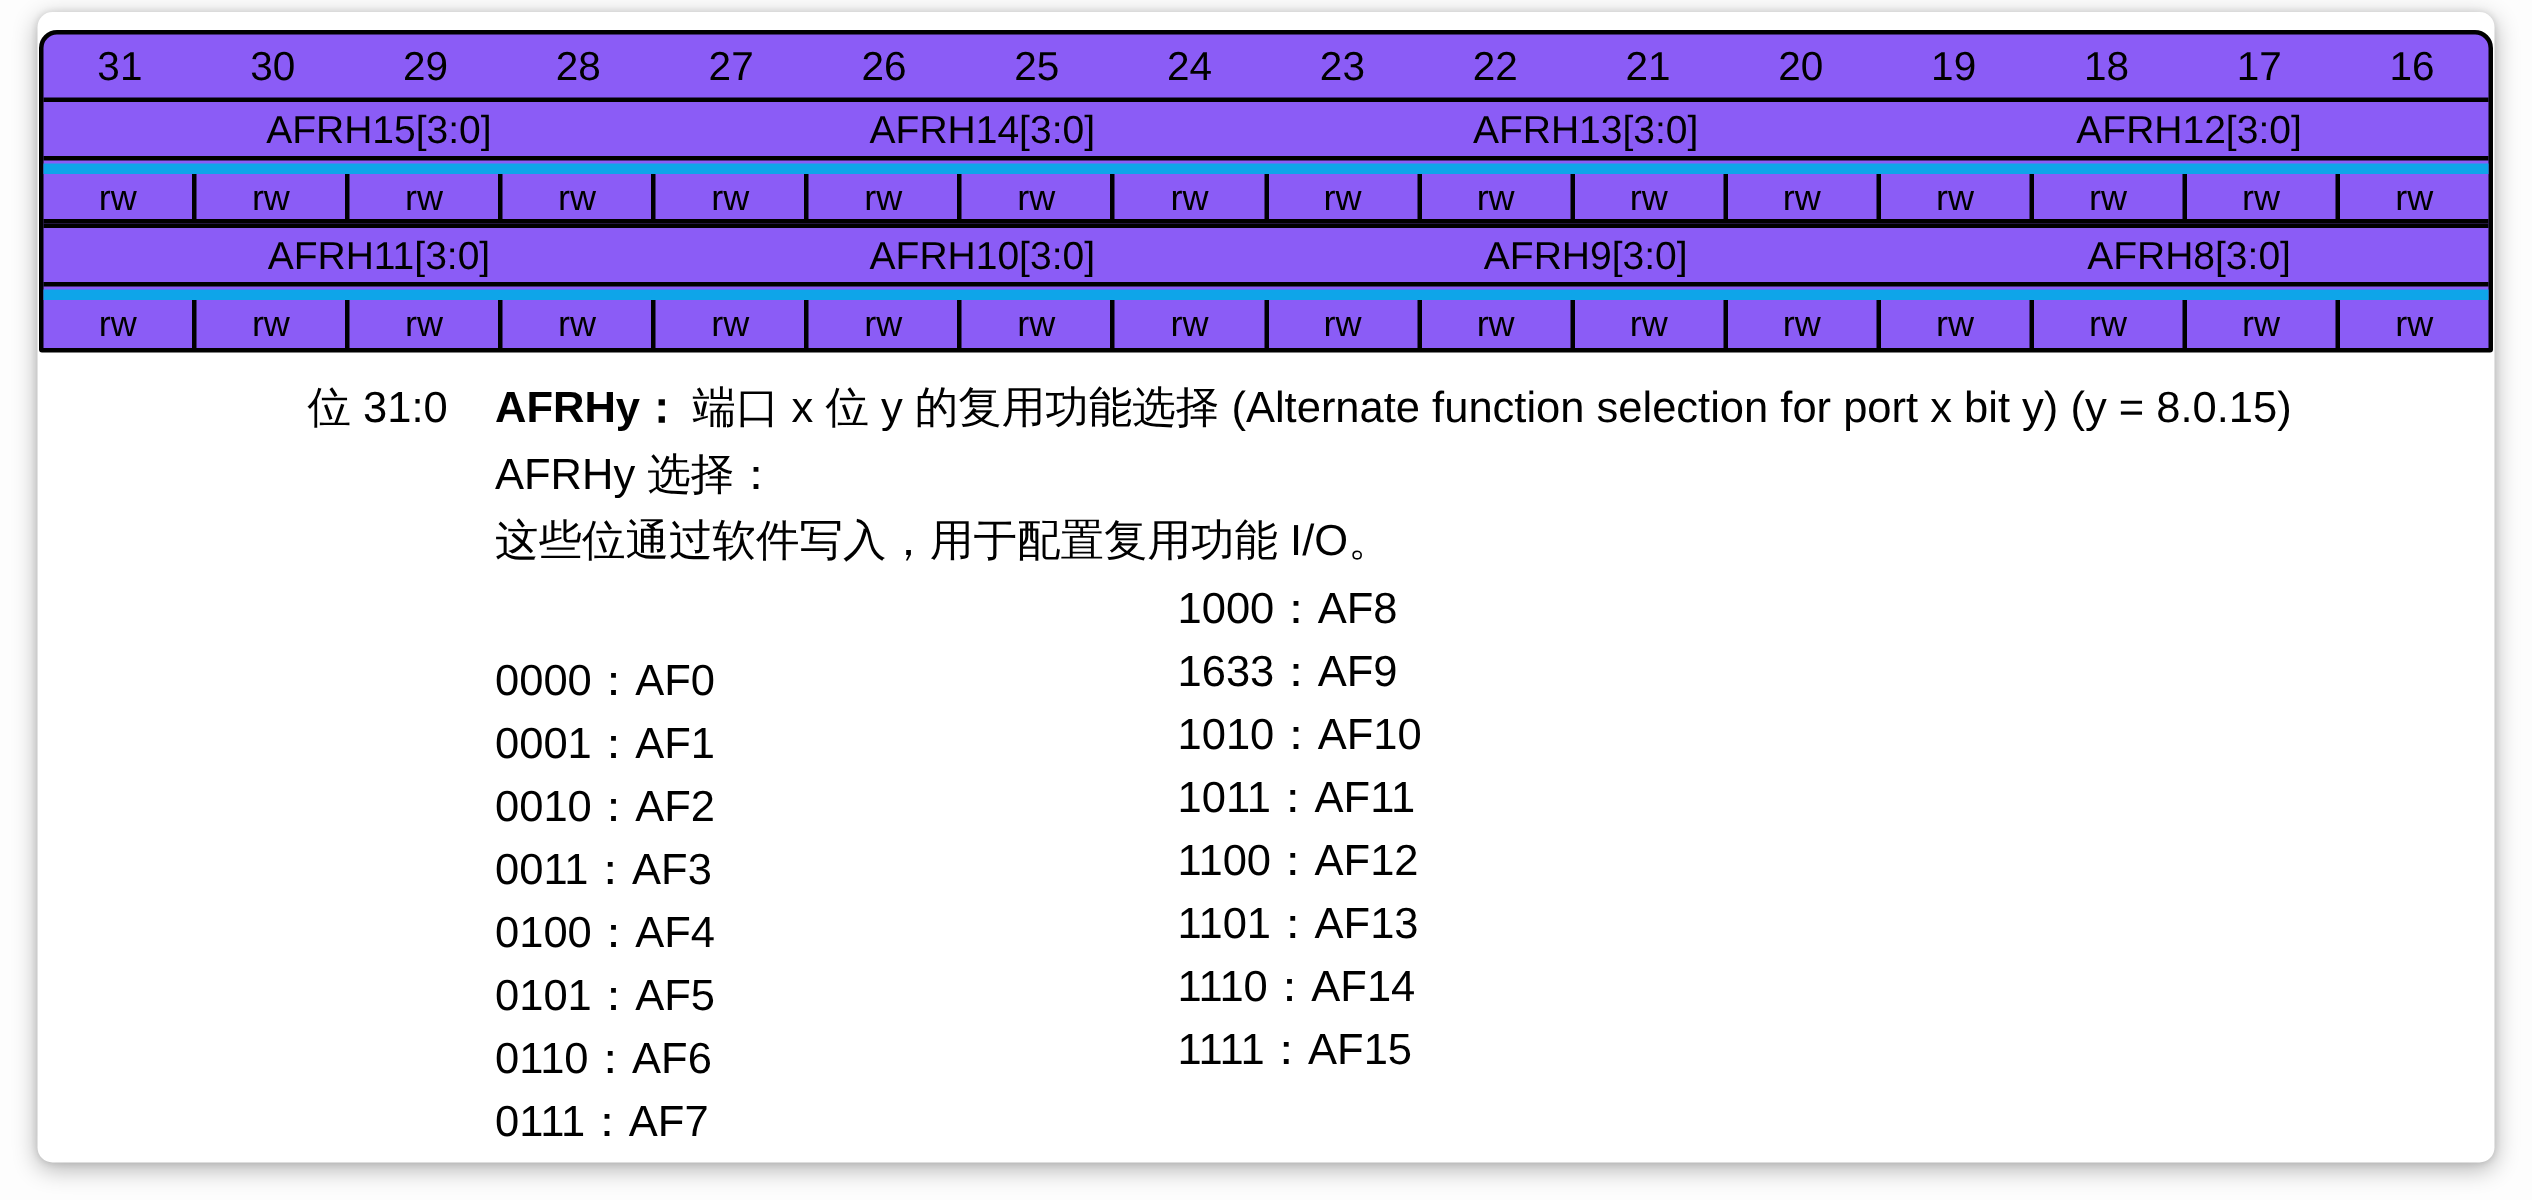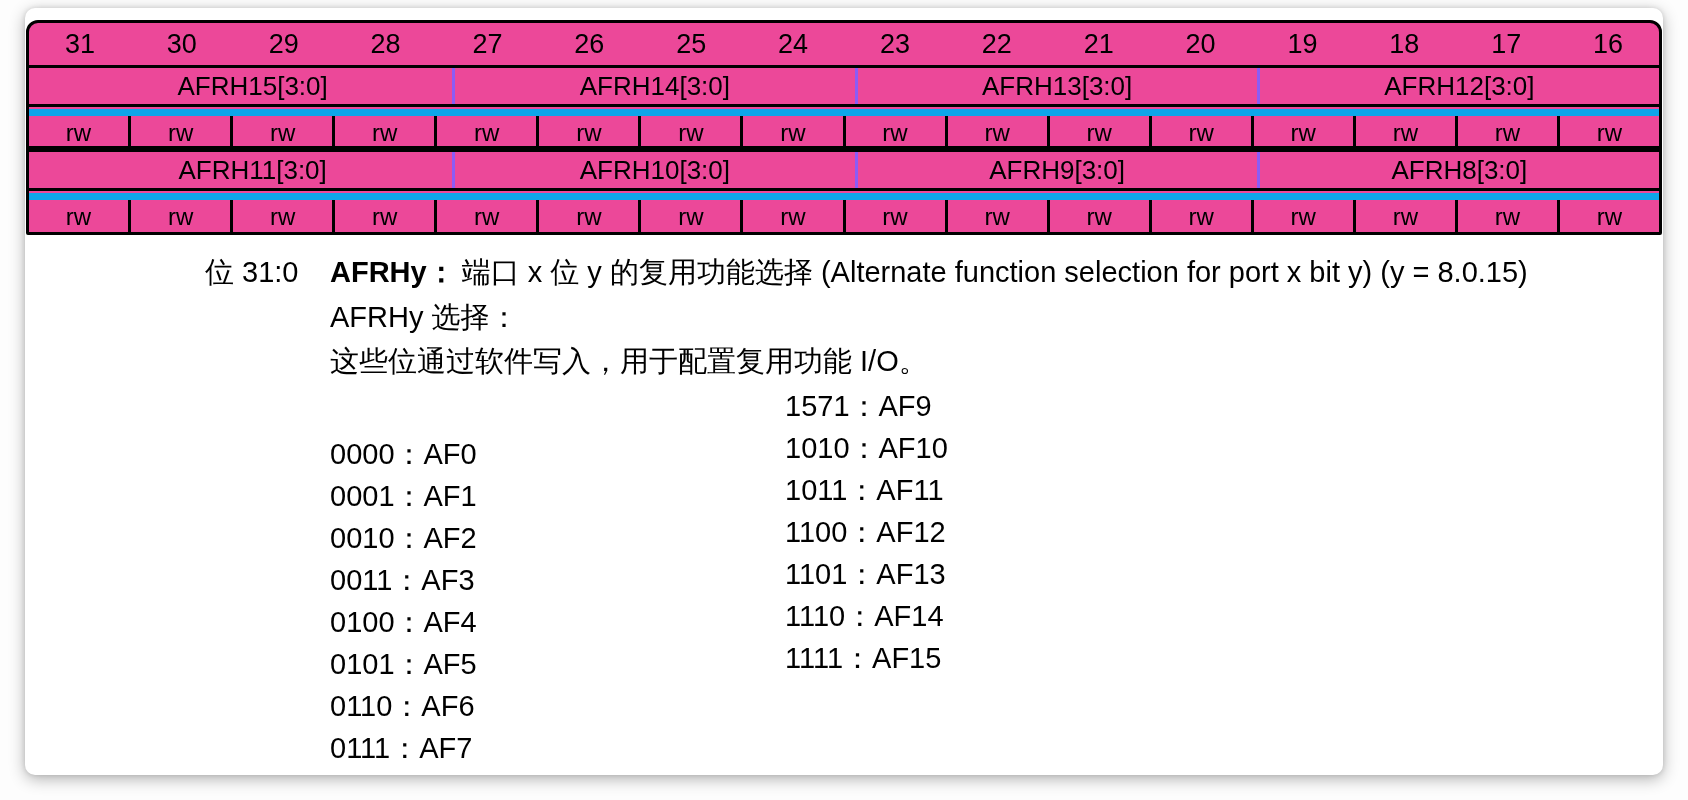--- a/index.html
+++ b/index.html
@@ -3,21 +3,21 @@
 <meta charset="utf-8">
 <style>
   * { margin:0; padding:0; box-sizing:border-box; }
   html,body { width:1688px; height:800px; background:#fdfdfd; overflow:hidden;
               font-family:"Liberation Sans","DejaVu Sans",sans-serif; color:#000; }
   .page { position:absolute; left:25px; top:8px; width:1638px; height:767px;
           background:#fff; border-radius:10px;
           box-shadow:0 4px 16px rgba(0,0,0,0.30), 0 0 5px rgba(0,0,0,0.12); }
   
   .reg-table { margin:12px 1px 0 1px; border:3px solid #000;
-               border-radius:12px 12px 2px 2px; background:#ec4899; }
+               border-radius:12px 12px 2px 2px; background:#8b5cf6; }
   .bits-row { display:flex; height:42px; }
   .bits-row.second { height:44px; }
   .bit-cell { flex:1 1 0; text-align:center; font-size:27px; line-height:42px; }
   .bits-row.second .bit-cell { line-height:44px; }
   .field-row { display:flex; height:42px; border-top:3px solid #000; border-bottom:3px solid #000;padding-left:24px; }
   .field-cell { flex:1 1 0; text-align:center; font-size:26px; line-height:36px; }
   .field-cell + .field-cell { border-left:3px solid #8b5cf6; }
   .rw-row { display:flex; height:40px; margin-top:2px; border-top:7px solid #0ea5e9; border-bottom:3px solid #000; }
   .rw-row.last { border-bottom:none; height:39px; }
   .rw-cell { flex:1 1 0; text-align:center; font-size:24px; line-height:34px; }
@@ -123,21 +123,22 @@
         <div class="opt">0000：AF0</div>
         <div class="opt">0001：AF1</div>
         <div class="opt">0010：AF2</div>
         <div class="opt">0011：AF3</div>
         <div class="opt">0100：AF4</div>
         <div class="opt">0101：AF5</div>
         <div class="opt">0110：AF6</div>
         <div class="opt">0111：AF7</div>
       </div>
       <div>
-        <div class="opt">1571：AF9</div>
+        <div class="opt">1000：AF8</div>
+        <div class="opt">1633：AF9</div>
         <div class="opt">1010：AF10</div>
         <div class="opt">1011：AF11</div>
         <div class="opt">1100：AF12</div>
         <div class="opt">1101：AF13</div>
         <div class="opt">1110：AF14</div>
         <div class="opt">1111：AF15</div>
       </div>
     </div>
   </div>
 </div>

